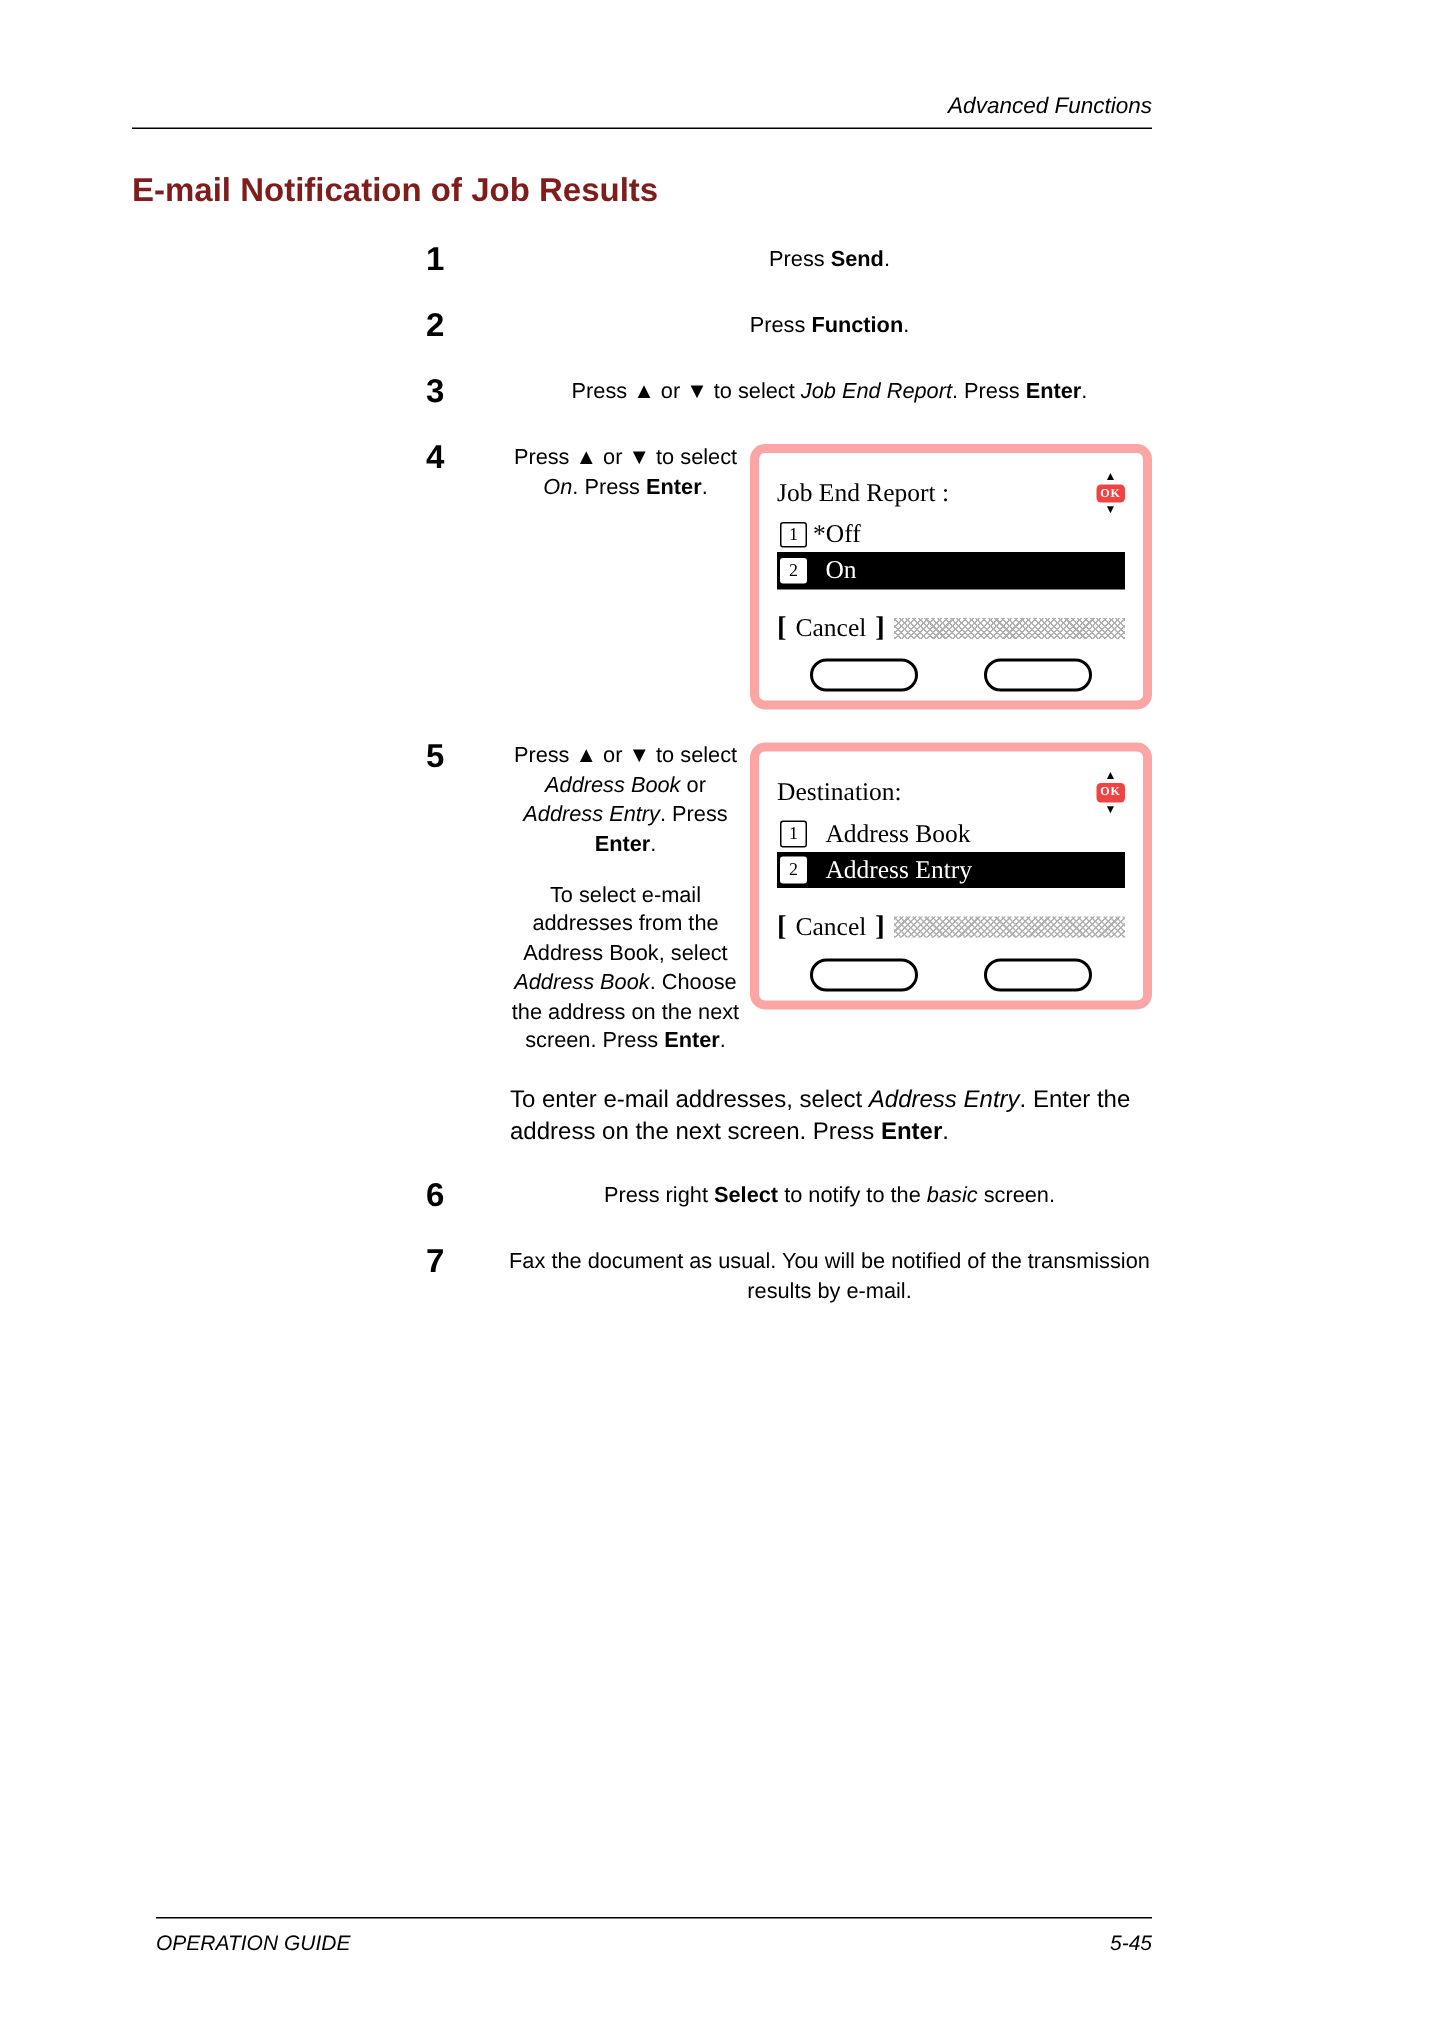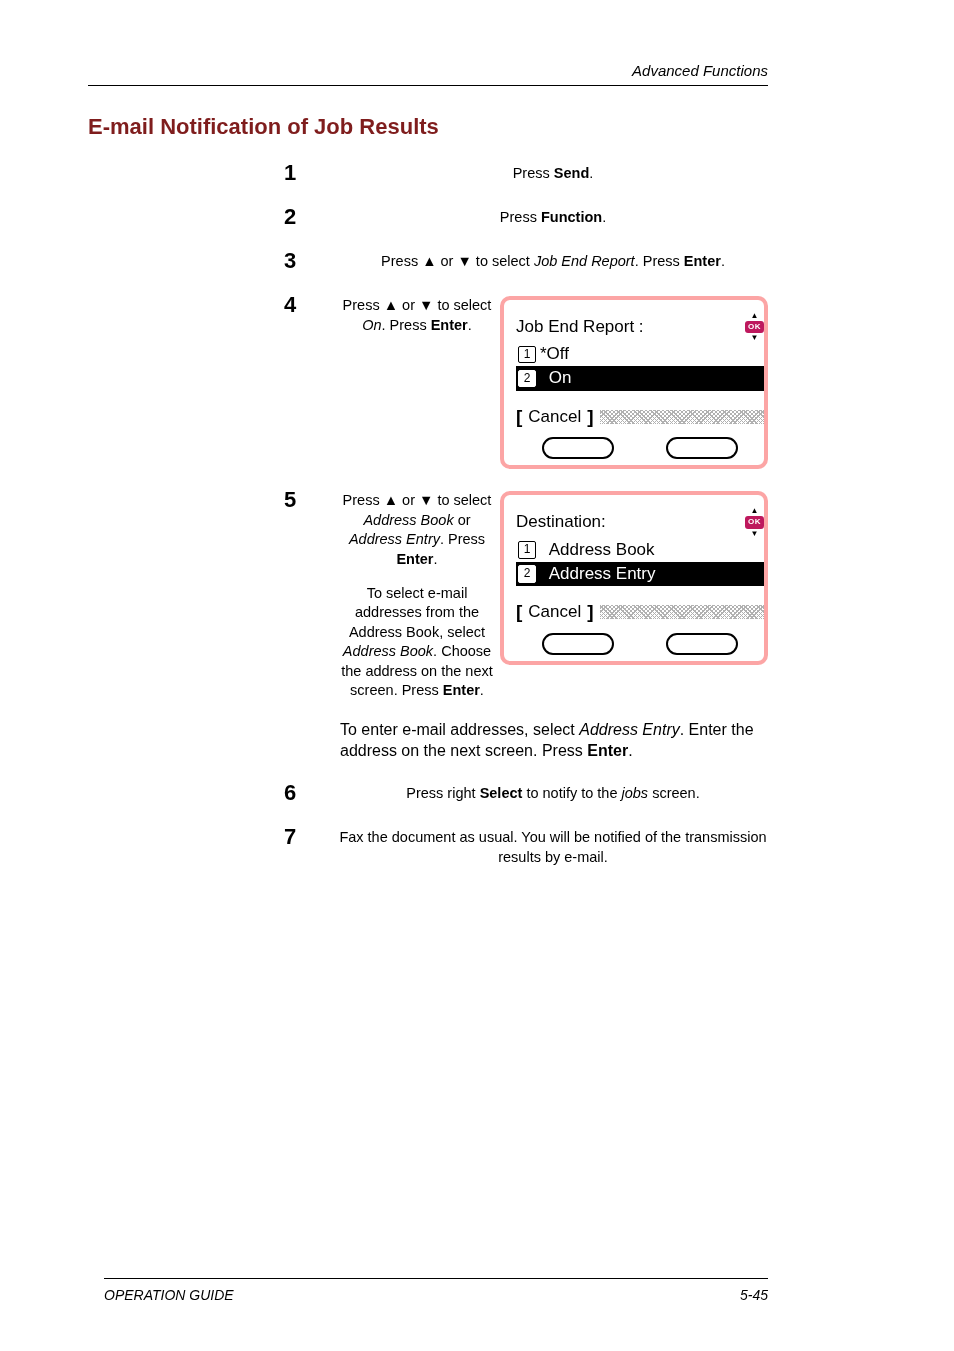--- a/index.html
+++ b/index.html
@@ -62,44 +62,44 @@
   .step-body.cols {
     display: flex;
     gap: 4px;
   }
   .step-text { flex: 1; }
   .lcd-wrap {
     width: 268px;
     flex-shrink: 0;
   }
   .lcd {
-    border: 4px solid #fca5a5;
+    border: 6px solid #fca5a5;
     border-radius: 10px;
-    padding: 12px 0 6px 12px;
-    font-family: Liberation Sans, sans-serif;
+    padding: 12px 12px 6px 12px;
+    font-family: Liberation Serif, serif;
     font-size: 17px;
     line-height: 1.3;
   }
   .lcd-title {
     display: flex;
     justify-content: space-between;
     align-items: center;
   }
   .ok-icon {
     display: inline-flex;
     flex-direction: column;
     align-items: center;
     gap: 1px;
   }
   .ok-icon .tri {
     font-size: 8px;
     line-height: 1;
   }
   .ok-icon .pill {
-    background: #be185d;
+    background: #ef4444;
     color: #fff;
     font-size: 8px;
     font-weight: bold;
     padding: 1px 3px;
     border-radius: 3px;
     letter-spacing: 0.5px;
   }
   .lcd-line {
     display: flex;
     align-items: center;
@@ -282,21 +282,21 @@
     </div>
   </div>
 
   <div class="after-lcds">
     <span>To enter e-mail addresses, select </span><i>Address Entry</i><span>. Enter the address on the next screen. Press </span><b>Enter</b><span>.</span>
   </div>
 
   <div class="step">
     <div class="step-num">6</div>
     <div class="step-body">
-      <span>Press right </span><b>Select</b><span> to notify to the </span><i>jobs</i><span> screen.</span>
+      <span>Press right </span><b>Select</b><span> to notify to the </span><i>basic</i><span> screen.</span>
     </div>
   </div>
 
   <div class="step">
     <div class="step-num">7</div>
     <div class="step-body">Fax the document as usual. You will be notified of the transmission results by e-mail.</div>
   </div>
 
   <div class="footer">
     <span>OPERATION GUIDE</span>

